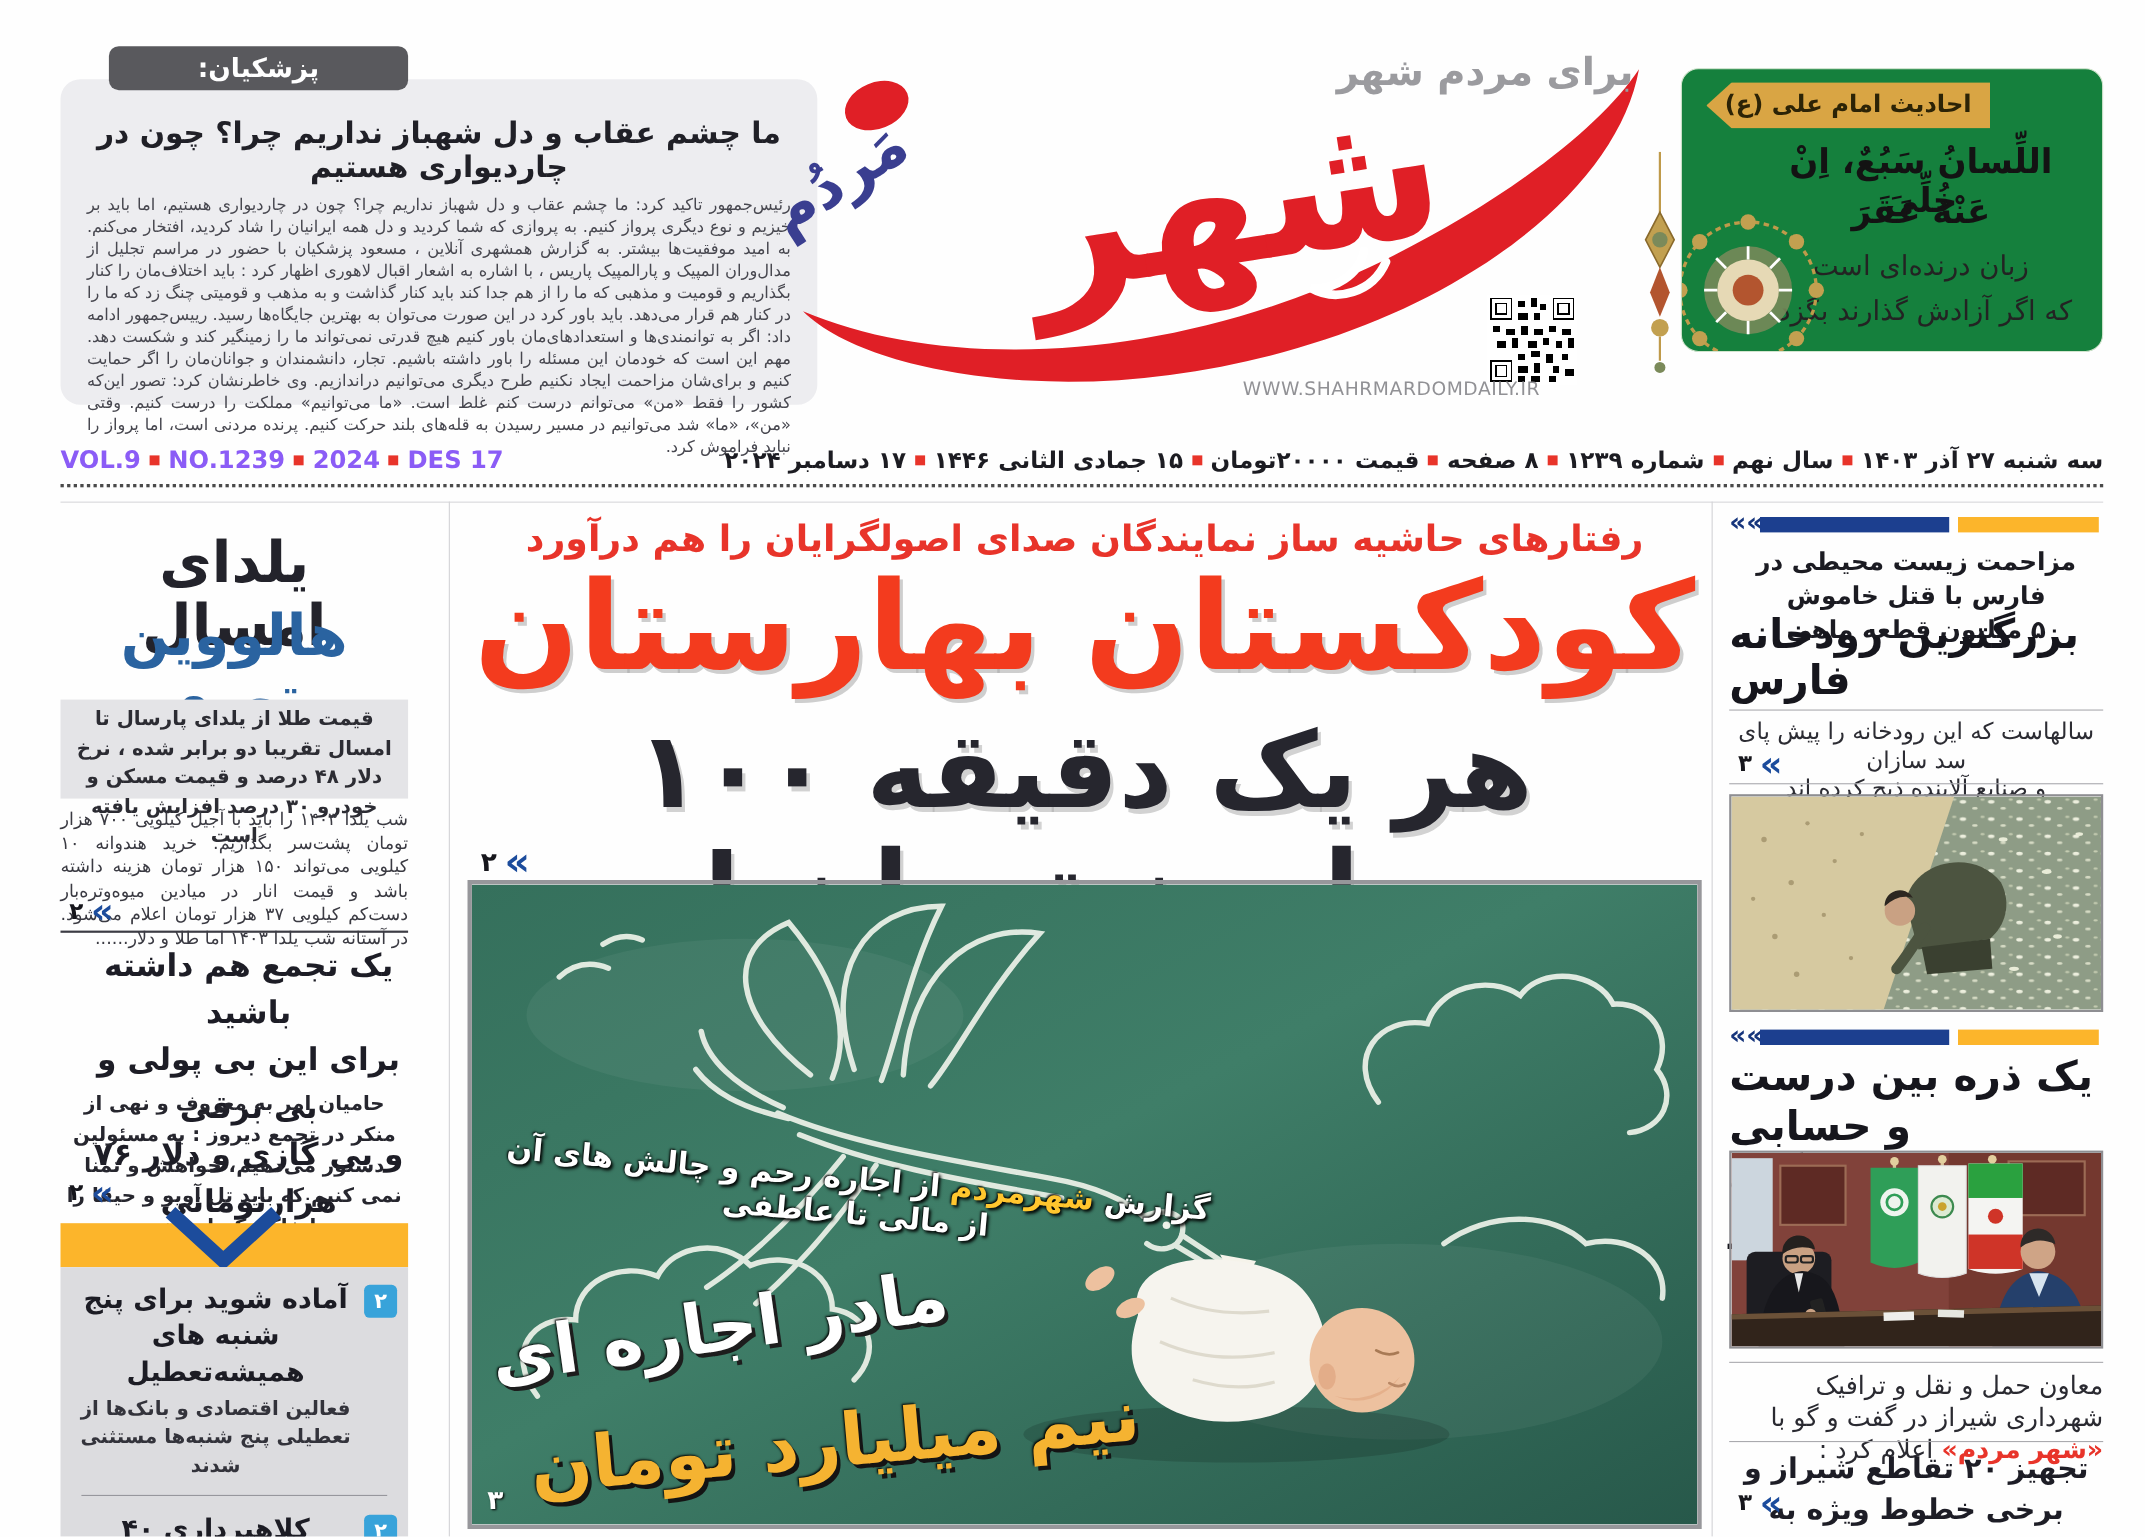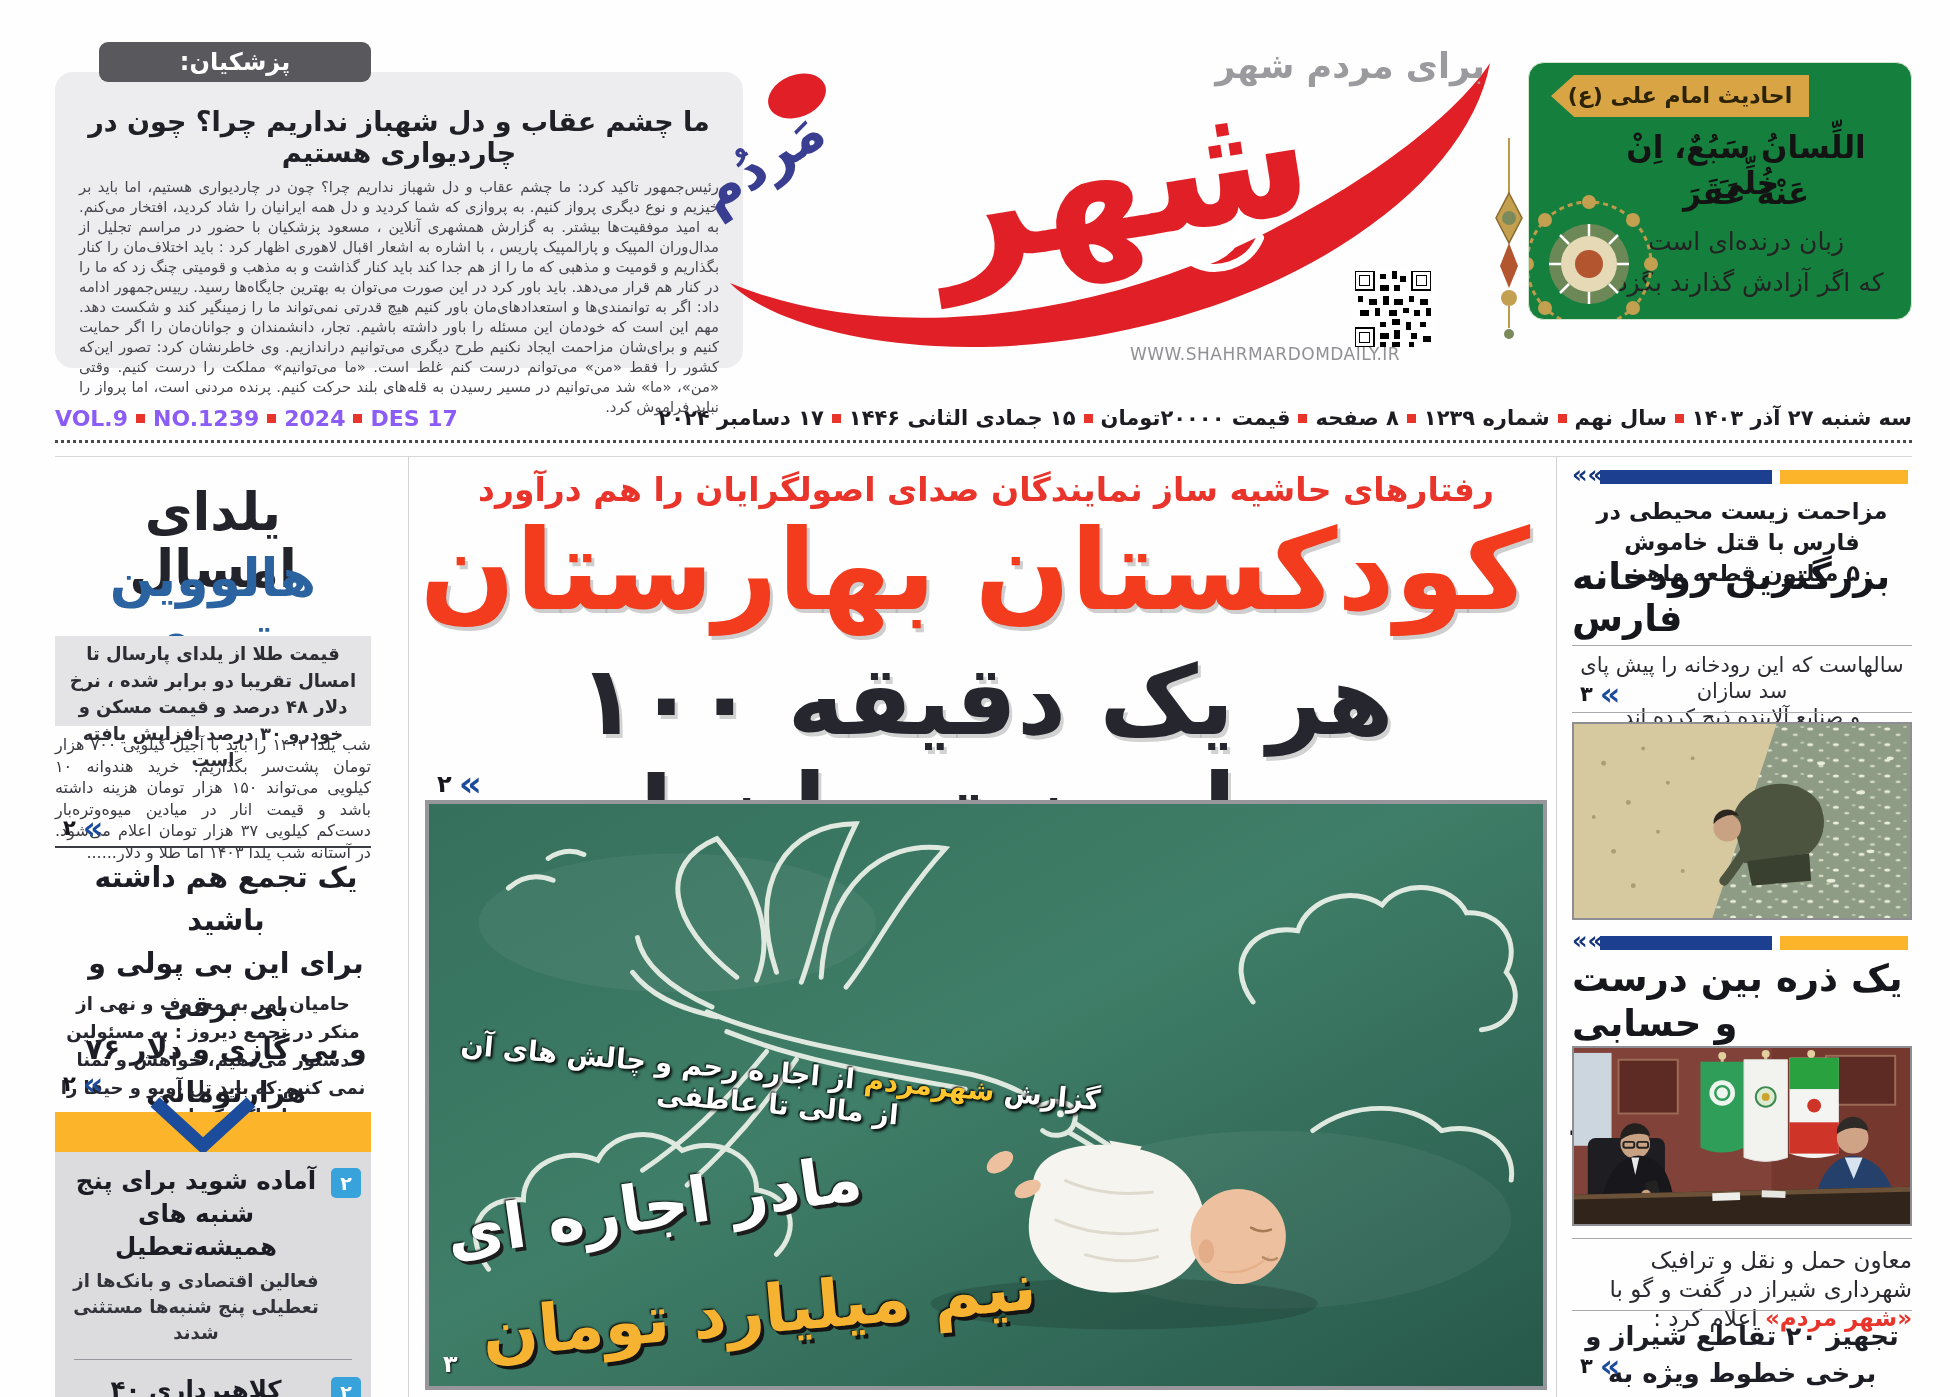--- a/index.html
+++ b/index.html
@@ -56,21 +56,21 @@
   .ychev { position:absolute; left:88px; top:0; width:120px; height:56px; }
   .briefs { left:55px; top:1152px; width:316px; height:245px; background:#dcdcdf; padding:10px 10px; }
   .brief { position:relative; padding:2px 36px 2px 2px; }
   .badge { position:absolute; right:0; top:6px; width:30px; height:30px; background:#38a3da; border-radius:5px; color:#fff; font-size:19px; font-weight:bold; text-align:center; line-height:30px; }
   .brief-title { font-size:24.5px; font-weight:900; text-align:center; line-height:33px; color:#1c1c24; }
   .brief-sub { font-size:18px; font-weight:bold; text-align:center; line-height:26px; color:#33333b; margin-top:5px; }
   .brief-rule { margin:11px auto; border-top:1.5px solid #97979d; width:94%; height:0; }
 
   
   .ld-kick { left:425px; top:470px; width:1122px; font-size:33px; font-weight:bold; color:#e8342a; text-align:center; }
-  .ld-red { left:414px; top:508px; width:1122px; font-size:112px; font-weight:900; color:#f33b1e; text-align:center; line-height:1.12; text-shadow:3px 4px 0 rgba(165,165,165,.55); }
+  .ld-red { left:425px; top:508px; width:1122px; font-size:112px; font-weight:900; color:#f33b1e; text-align:center; line-height:1.12; text-shadow:3px 4px 0 rgba(165,165,165,.55); }
   .ld-black { left:425px; top:648px; width:1122px; font-size:96px; font-weight:900; color:#26262e; text-align:center; line-height:1.12; text-shadow:3px 4px 0 rgba(165,165,165,.5); }
   .ld-img { left:425px; top:800px; width:1122px; height:590px; border:4px solid #97979b; overflow:hidden; }
   .ld-img svg.board { position:absolute; left:0; top:0; width:100%; height:100%; }
   .cap { position:absolute; left:20px; top:252px; width:660px; transform:rotate(5deg); font-size:27.5px; font-weight:bold; color:#fff; text-align:center; text-shadow:2px 2px 3px #000, -1px -1px 2px #000; }
   .cap .brand { color:#ffc62e; }
   .imgtitle1 { position:absolute; left:10px; top:366px; width:430px; transform:rotate(-8deg); font-size:63px; font-weight:900; color:#fff; text-align:center; text-shadow:3px 4px 0 #1d1d1d, -1px -1px 2px #000; }
   .imgtitle2 { position:absolute; left:10px; top:468px; width:640px; transform:rotate(-5deg); font-size:66px; font-weight:900; color:#f5b331; text-align:center; text-shadow:3px 4px 0 #141414, -1px -1px 2px #000; }
   .pnum { position:absolute; left:14px; bottom:8px; font-size:24px; font-weight:bold; color:#fff; text-shadow:1px 1px 2px #000; }
 
   

